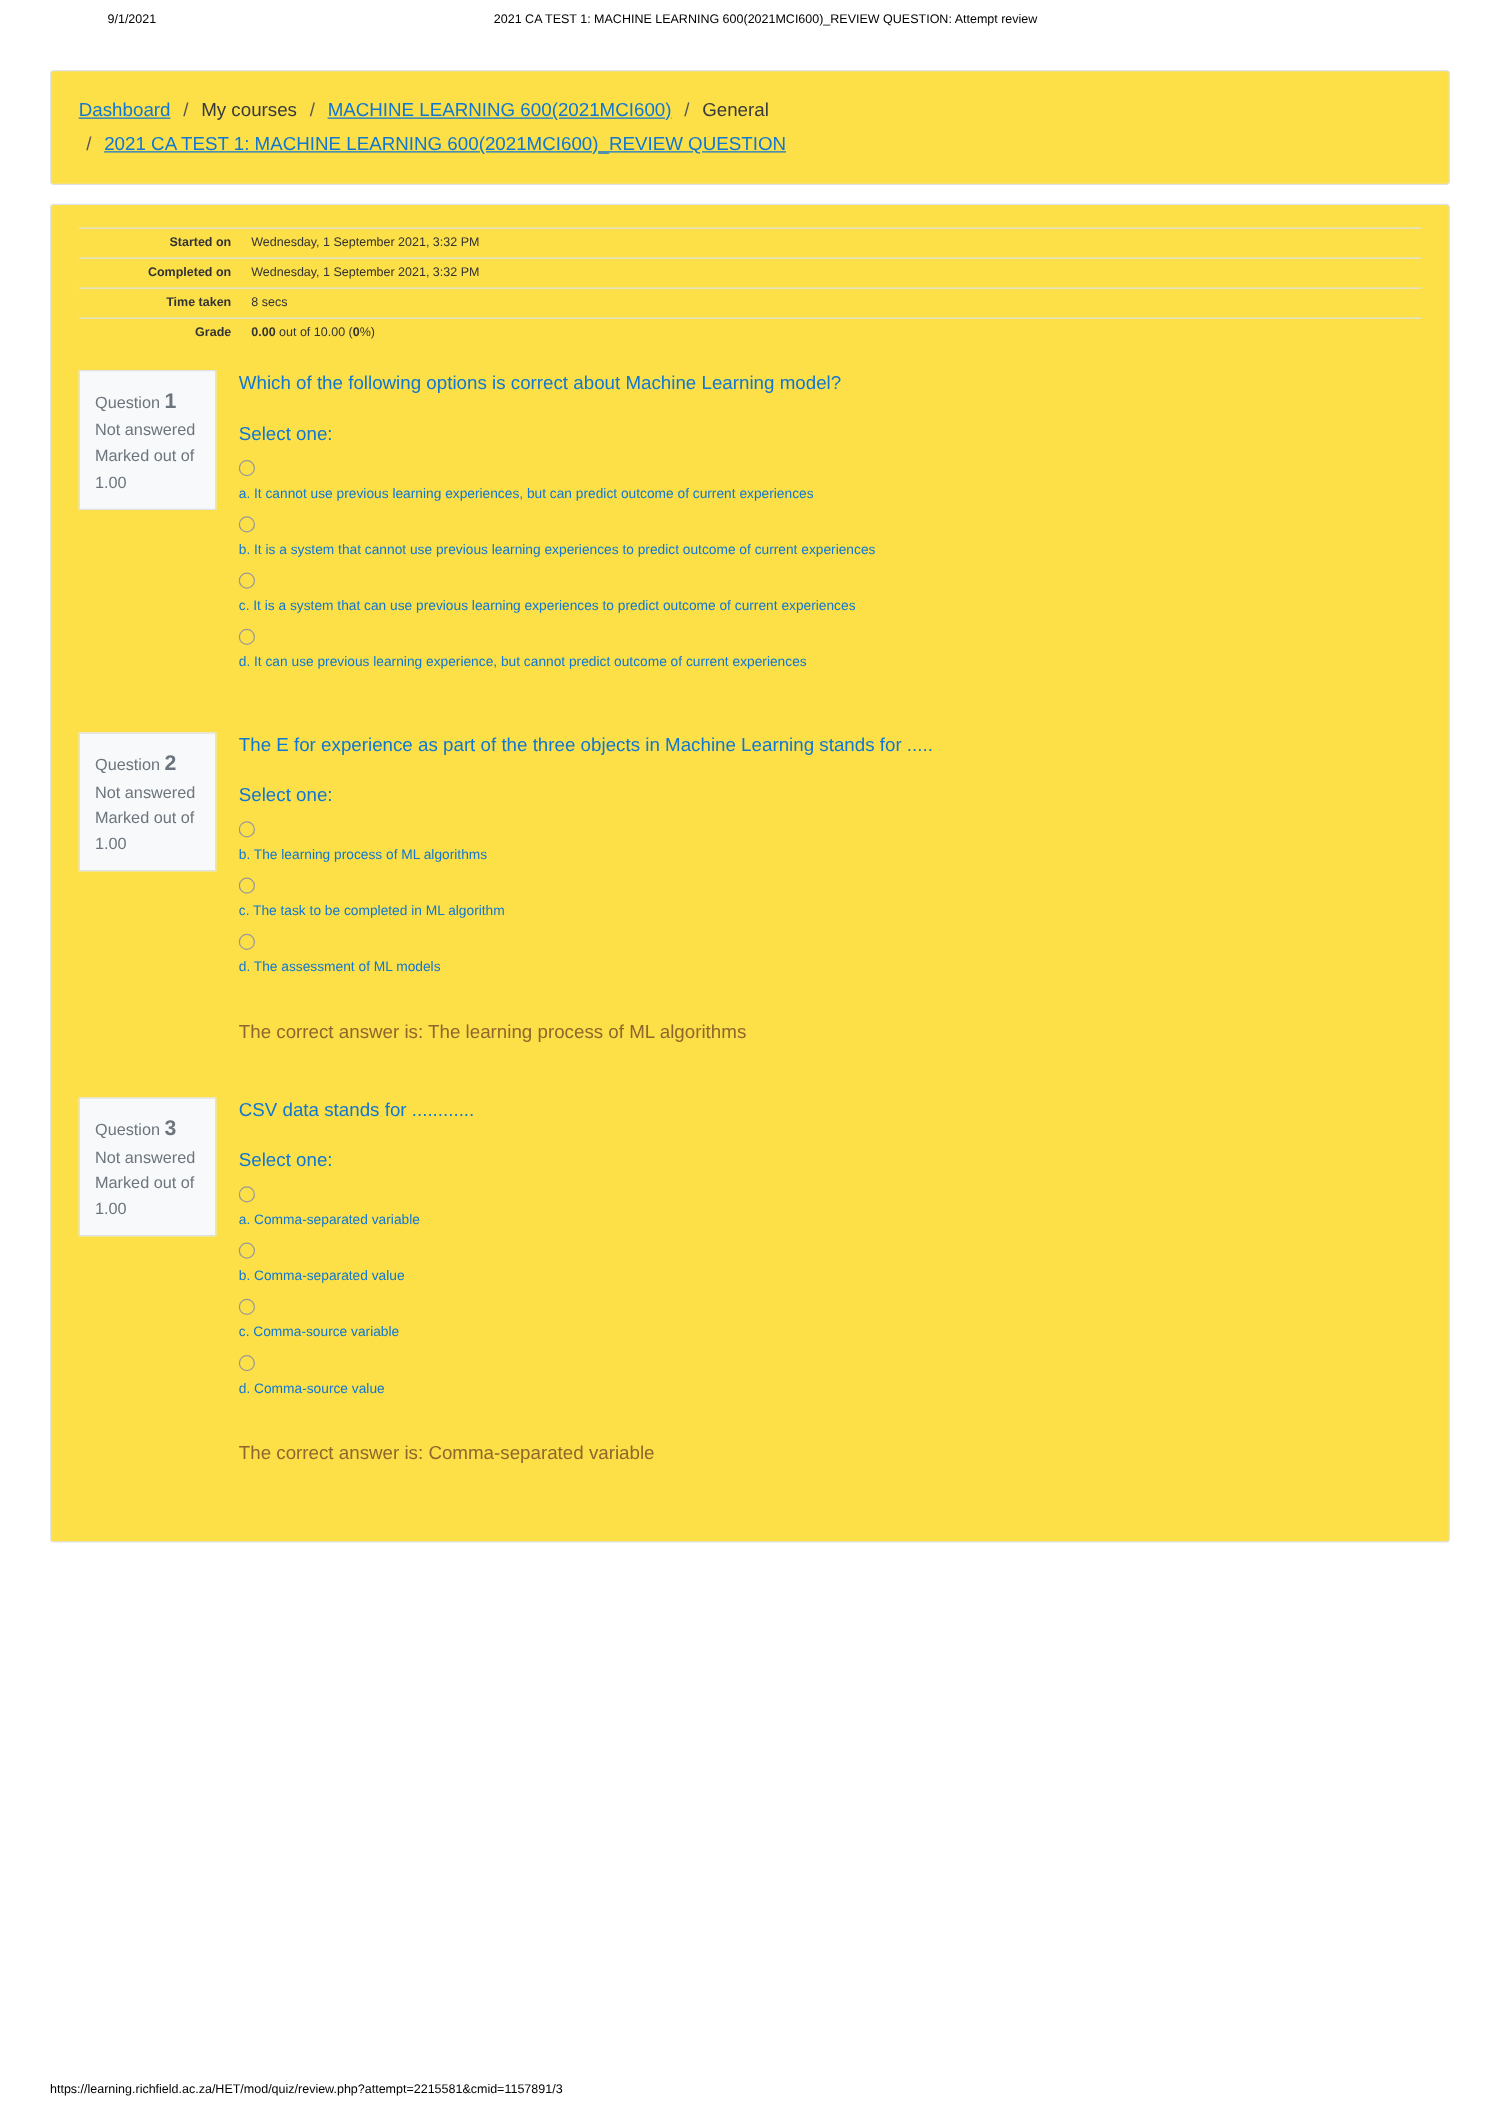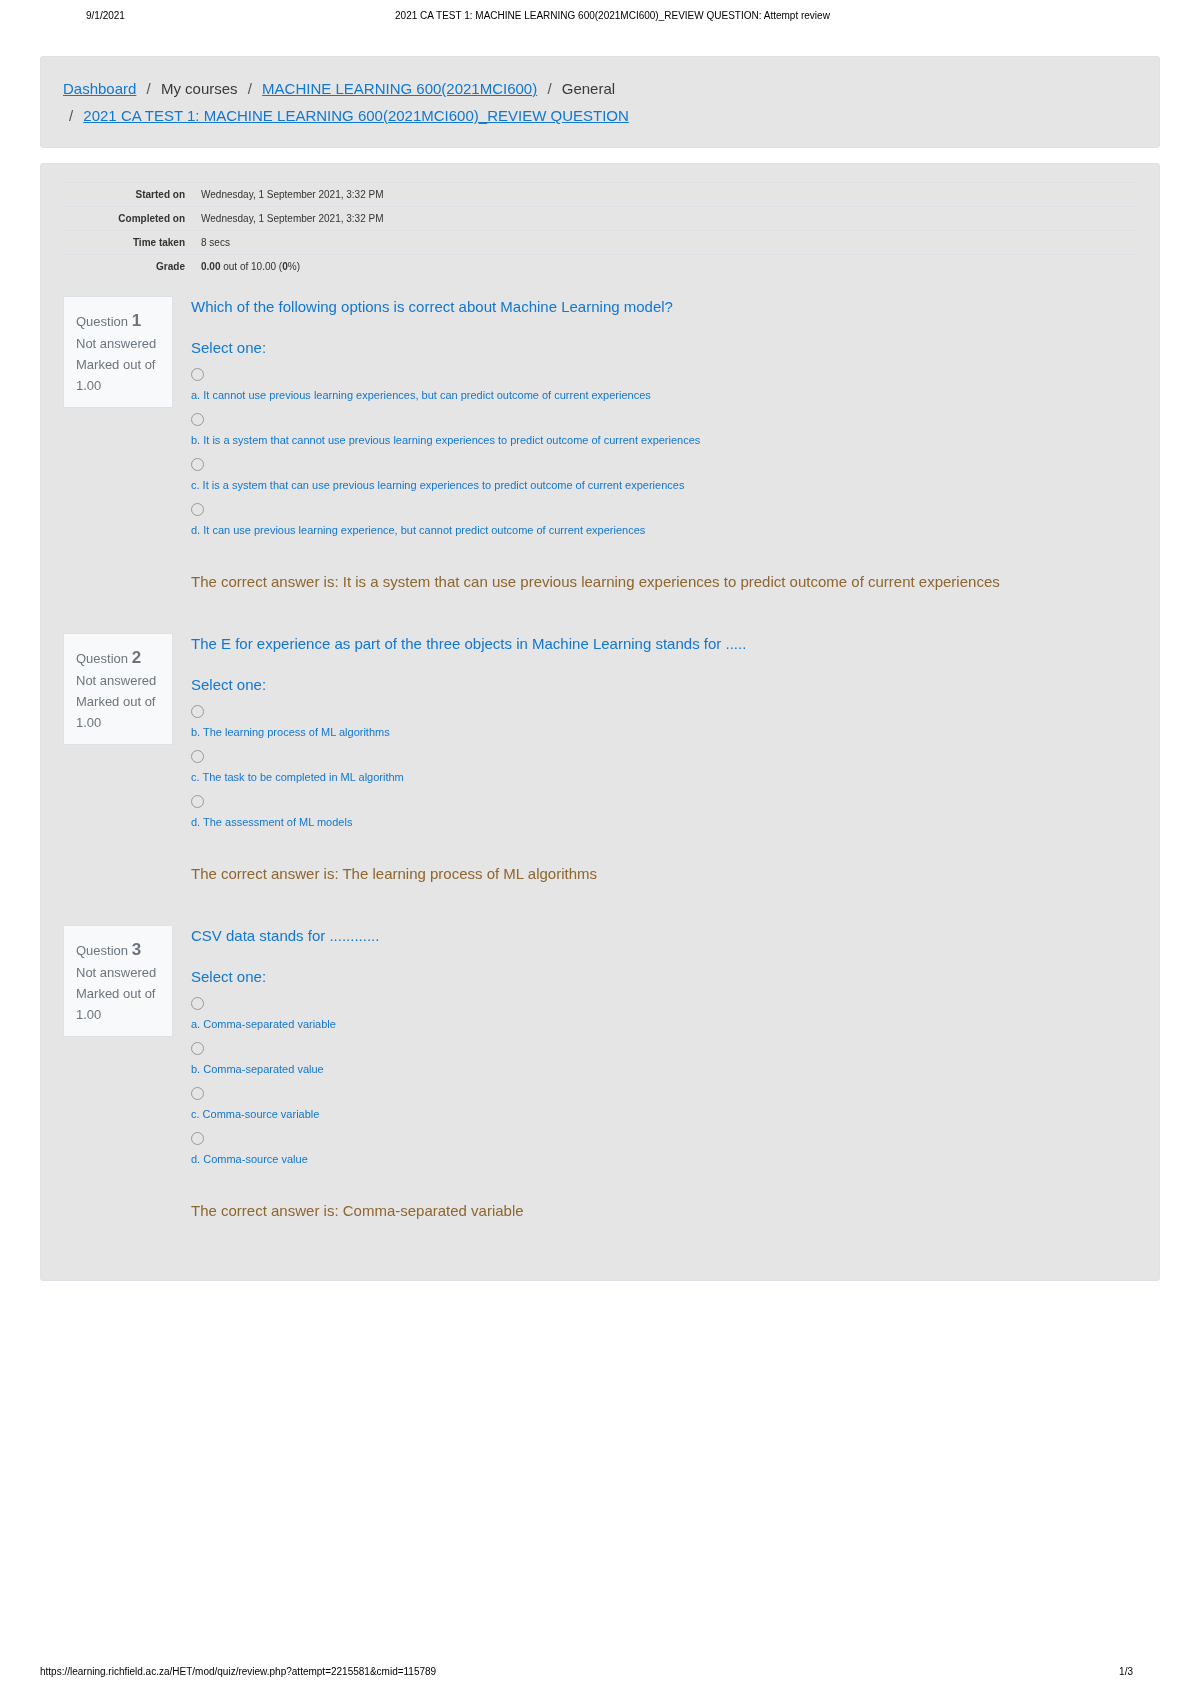--- a/index.html
+++ b/index.html
@@ -20,21 +20,21 @@
   margin-left: 46px;
 }
 .print-header .center { flex: 1; text-align: center; }
 .main-wrap { padding: 30px 40px 20px 40px; }
 
 .card {
   border: 1px solid #dee2e6;
   border-radius: 3px;
   padding: 18px 22px;
   margin-bottom: 15px;
-  background: #e5e5e5;
+  background: #fde047;
 }
 
 .breadcrumb {
   font-size: 15px;
   color: #373a3c;
   line-height: 1.8;
 }
 .breadcrumb a {
   color: #1177d1;
   text-decoration: underline;
@@ -111,21 +111,20 @@
 }
 .feedback {
   color: #8e662e;
   font-size: 15px;
   margin-top: 35px;
   line-height: 1.5;
 }
 
 .print-footer {
   display: flex;
-  justify-content: space-between;
   padding: 10px 40px;
   font-size: 10px;
   color: #000;
   font-family: Arial, sans-serif;
   position: absolute;
   bottom: 10px;
   width: 1173px;
 }
 .page-fill { height: 1697px; position: relative; }
 </style>
@@ -203,21 +202,20 @@
                 </li>
                 <li>
                   <span class="radio"></span>
                   <span>c. It is a system that can use previous learning experiences to predict outcome of current experiences</span>
                 </li>
                 <li>
                   <span class="radio"></span>
                   <span>d. It can use previous learning experience, but cannot predict outcome of current experiences</span>
                 </li>
               </ul>
-              <div class="feedback">The correct answer is: It is a system that can use previous learning experiences to predict outcome of current experiences</div>
             </div>
           </div>
           <div class="question-block">
             <div class="qinfo">
               <div class="qnum">Question <b>2</b></div>
               <div>Not answered</div>
               <div>Marked out of 1.00</div>
             </div>
             <div class="qcontent">
               <div class="qtext">The E for experience as part of the three objects in Machine Learning stands for .....</div>

